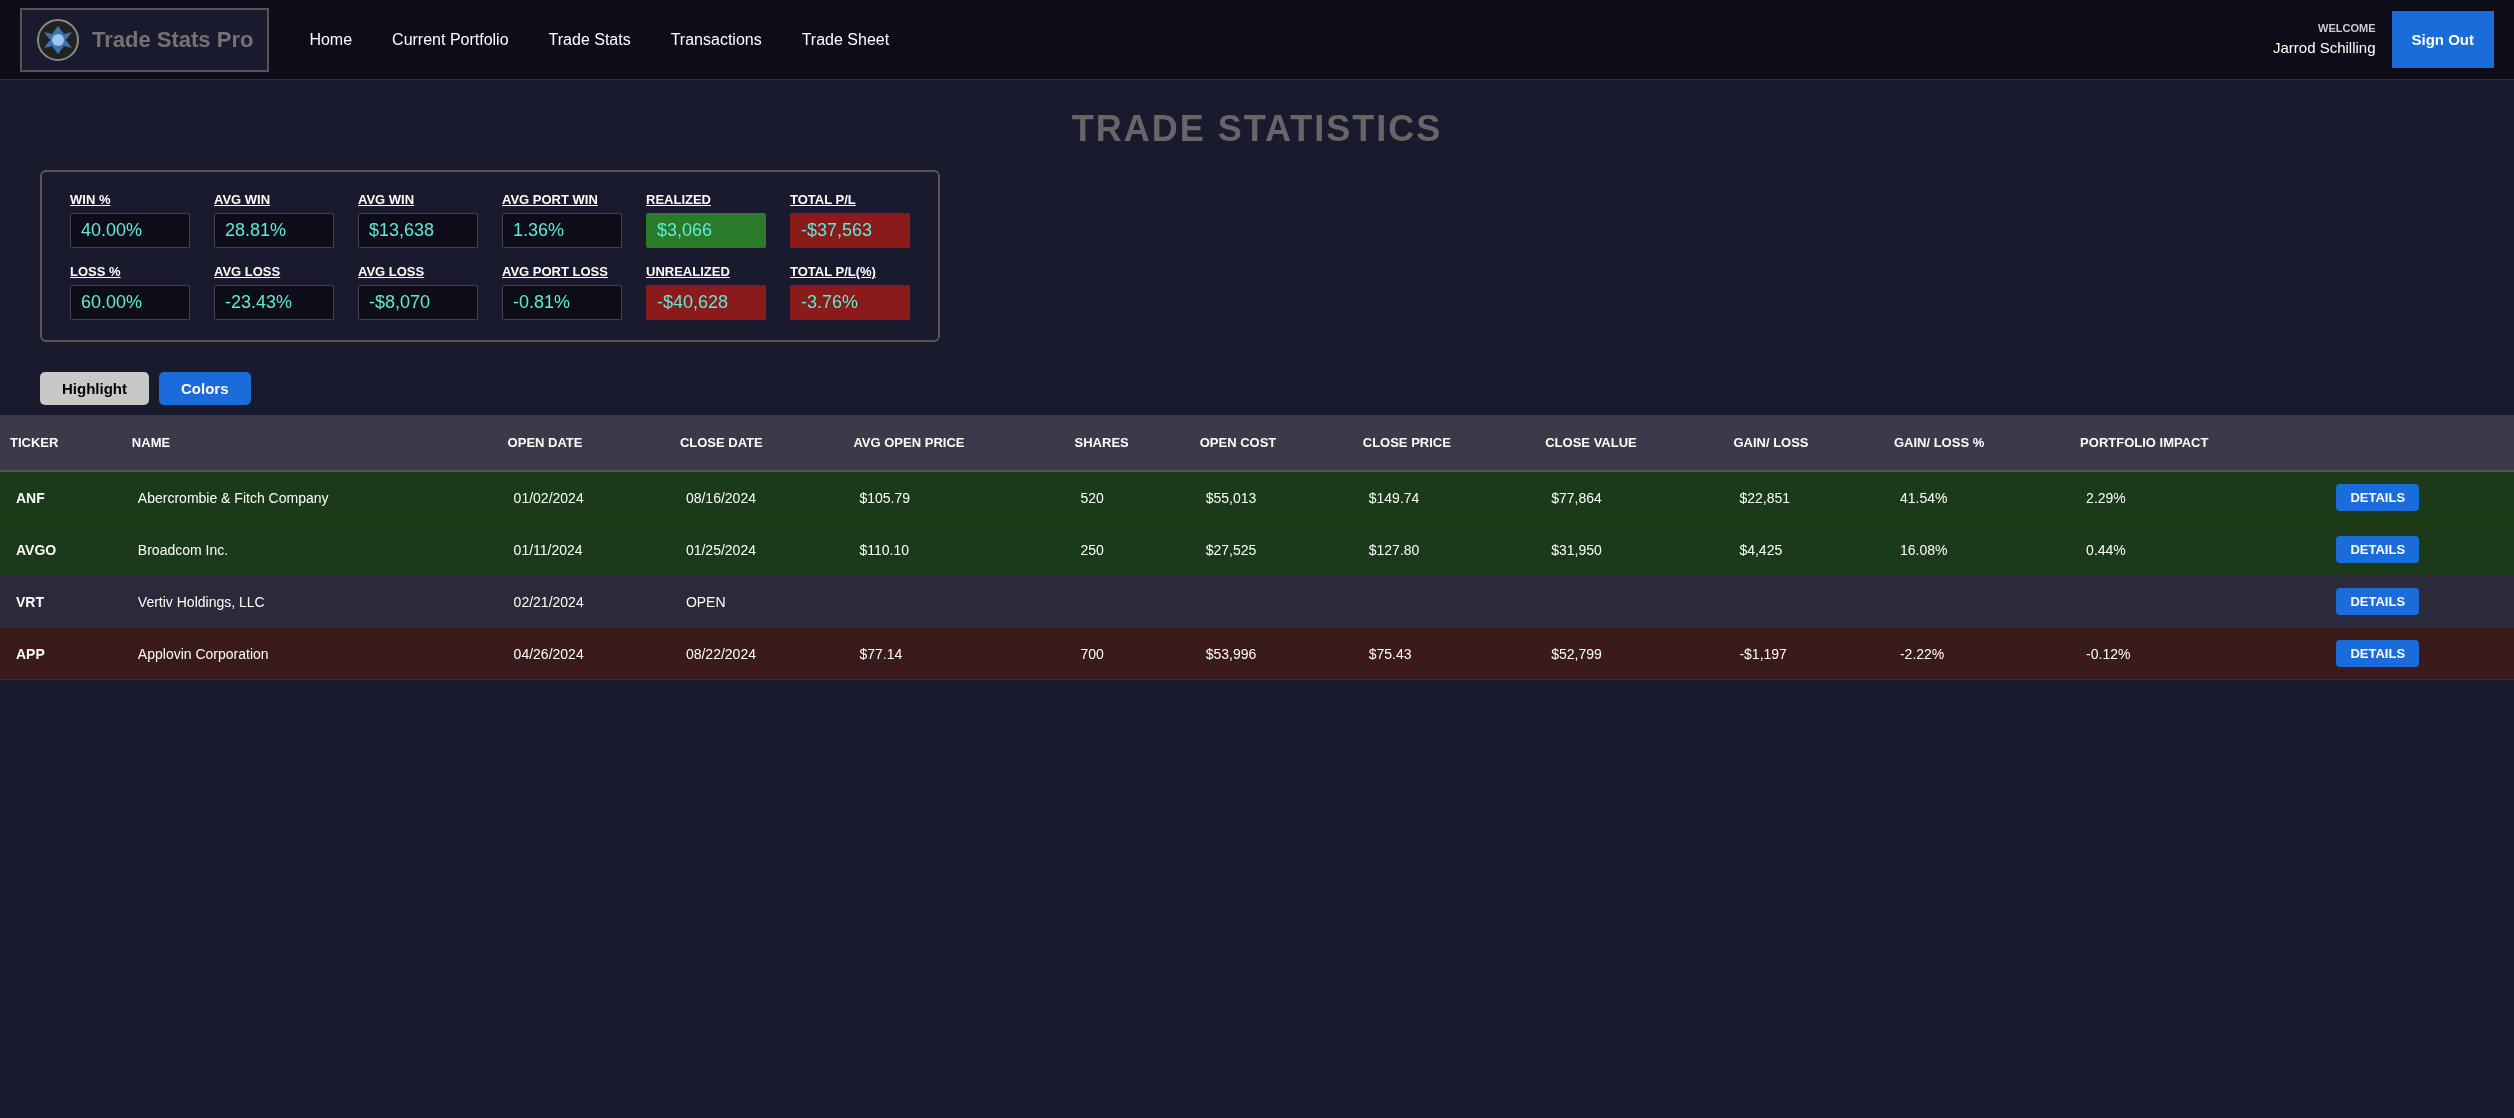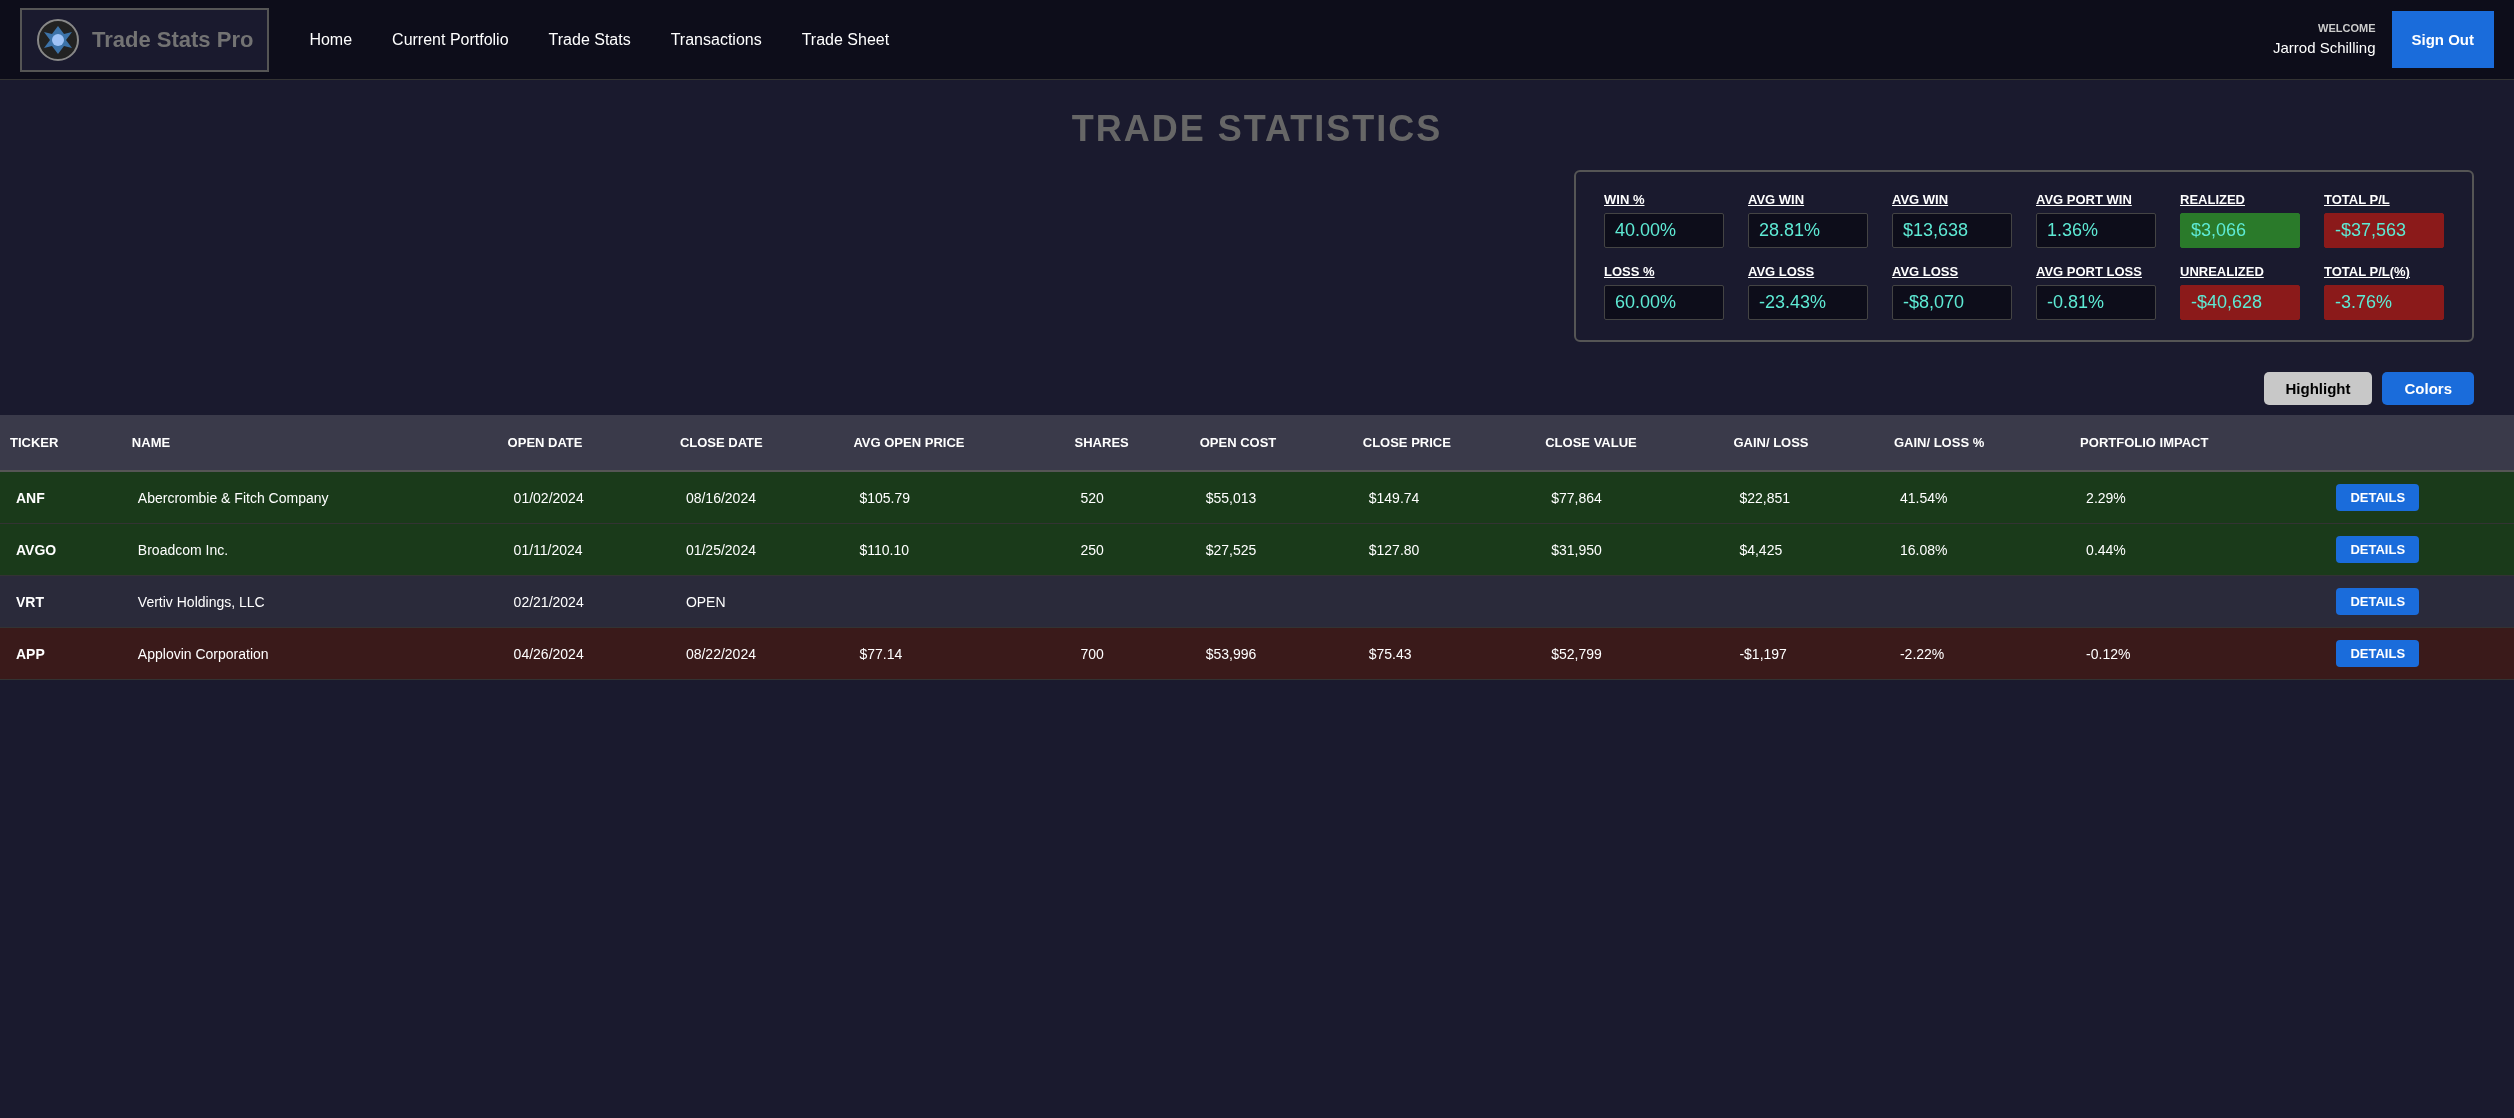--- a/index.html
+++ b/index.html
@@ -80,21 +80,21 @@
       font-size: 36px;
       font-weight: bold;
       color: #666;
       padding: 28px 0 20px 0;
       letter-spacing: 2px;
     }
 
     
     .stats-container {
       display: flex;
-      justify-content: flex-end;
+      justify-content: flex-start;
       padding: 0 40px 20px 40px;
     }
     .stats-box {
       border: 2px solid #555;
       border-radius: 6px;
       padding: 20px 28px;
       display: grid;
       grid-template-columns: repeat(6, auto);
       gap: 16px 24px;
       background: #1a1a2e;
@@ -125,21 +125,20 @@
       border-color: #2a7a2a;
     }
     .stat-value.red-bg {
       background-color: #8b1a1a;
       border-color: #8b1a1a;
     }
 
     
     .table-controls {
       display: flex;
-      justify-content: flex-end;
       padding: 10px 40px 10px 40px;
       gap: 10px;
     }
     .ctrl-btn {
       padding: 8px 22px;
       font-size: 15px;
       font-weight: bold;
       border-radius: 5px;
       cursor: pointer;
       border: none;

